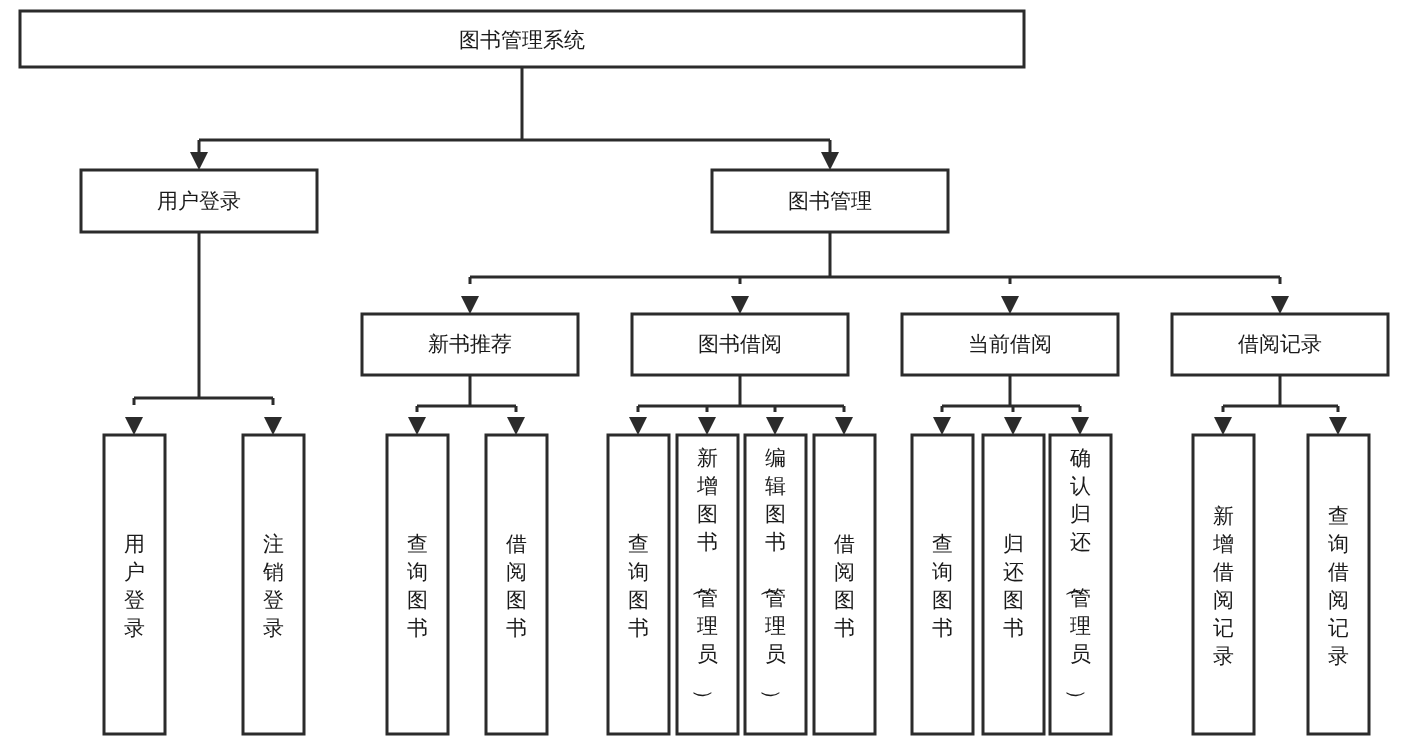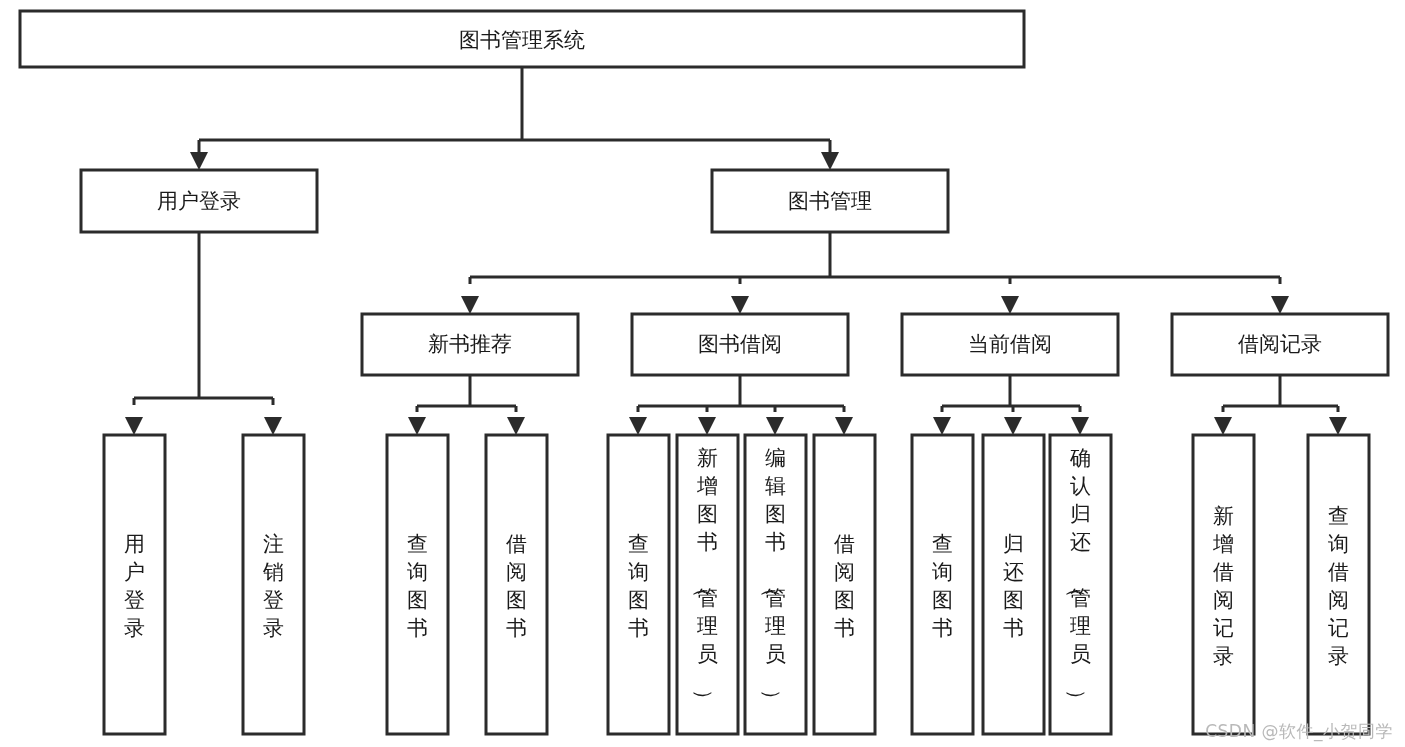--- a/index.html
+++ b/index.html
@@ -233,14 +233,13 @@
           <text class="node-label-leaf" x="1223.5" y="522.5"><tspan x="1223.5">新</tspan><tspan x="1223.5" dy="28">增</tspan><tspan x="1223.5" dy="28">借</tspan><tspan x="1223.5" dy="28">阅</tspan><tspan x="1223.5" dy="28">记</tspan><tspan x="1223.5" dy="28">录</tspan></text>
         </g>
         <g>
           <rect class="node-box" x="1308" y="435" width="61" height="299"></rect>
           <text class="node-label-leaf" x="1338.5" y="522.5"><tspan x="1338.5">查</tspan><tspan x="1338.5" dy="28">询</tspan><tspan x="1338.5" dy="28">借</tspan><tspan x="1338.5" dy="28">阅</tspan><tspan x="1338.5" dy="28">记</tspan><tspan x="1338.5" dy="28">录</tspan></text>
         </g>
       </g>
 
   </svg>
 
-  <div class="watermark">CSDN @软件_小贺同学</div>
 </div>
 
 </body></html>

